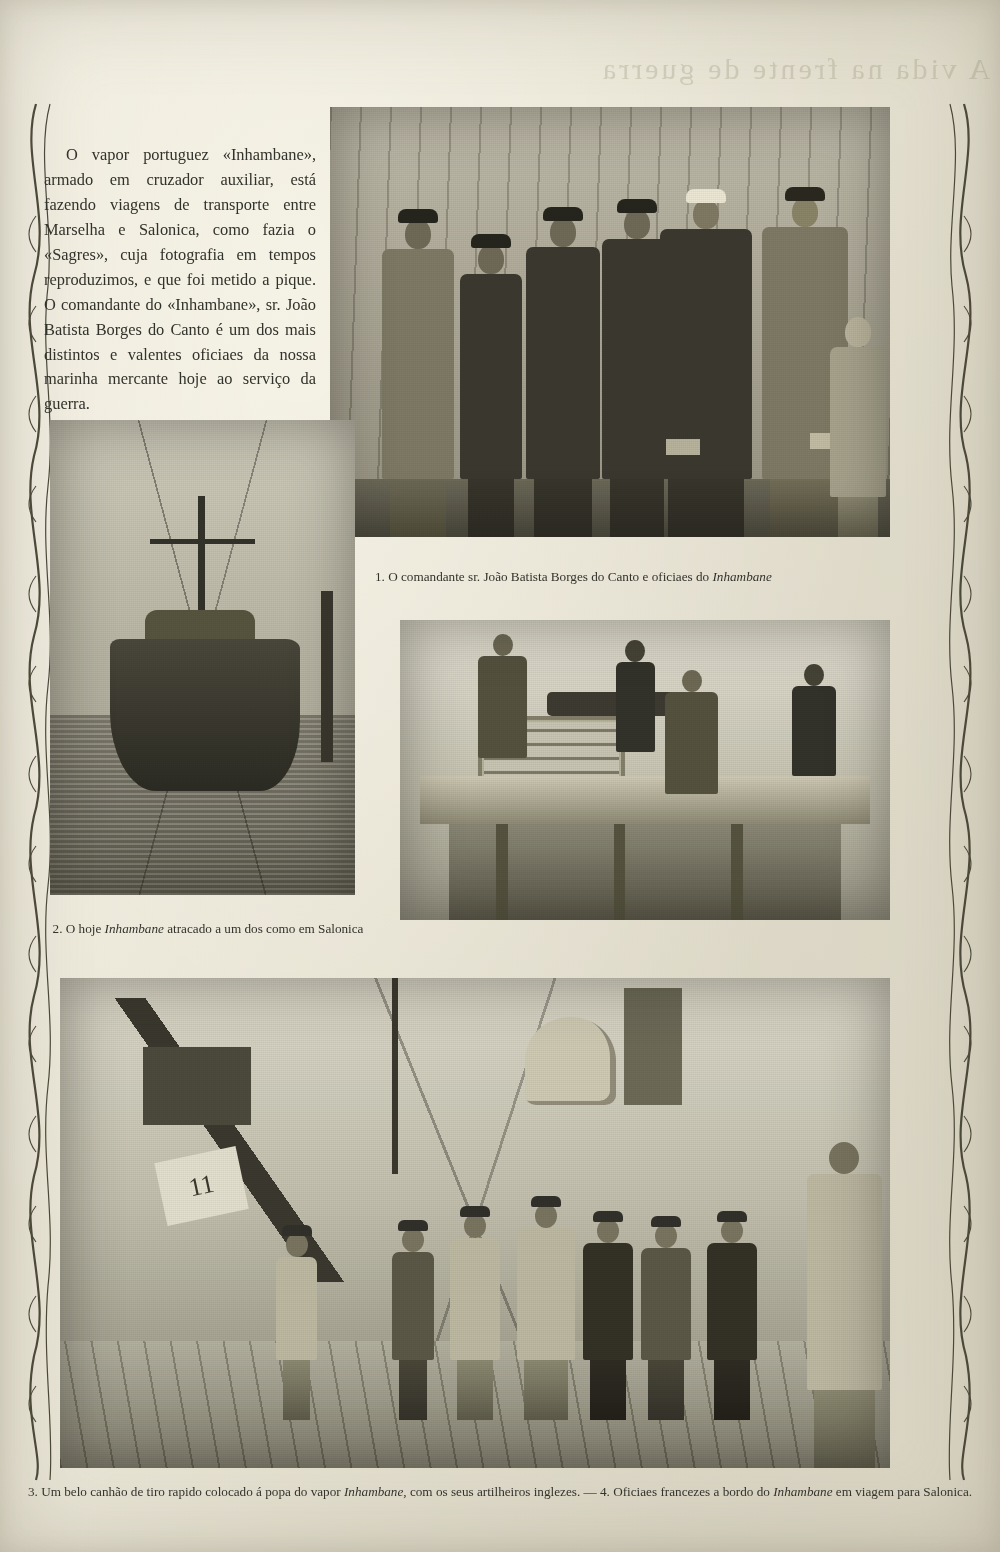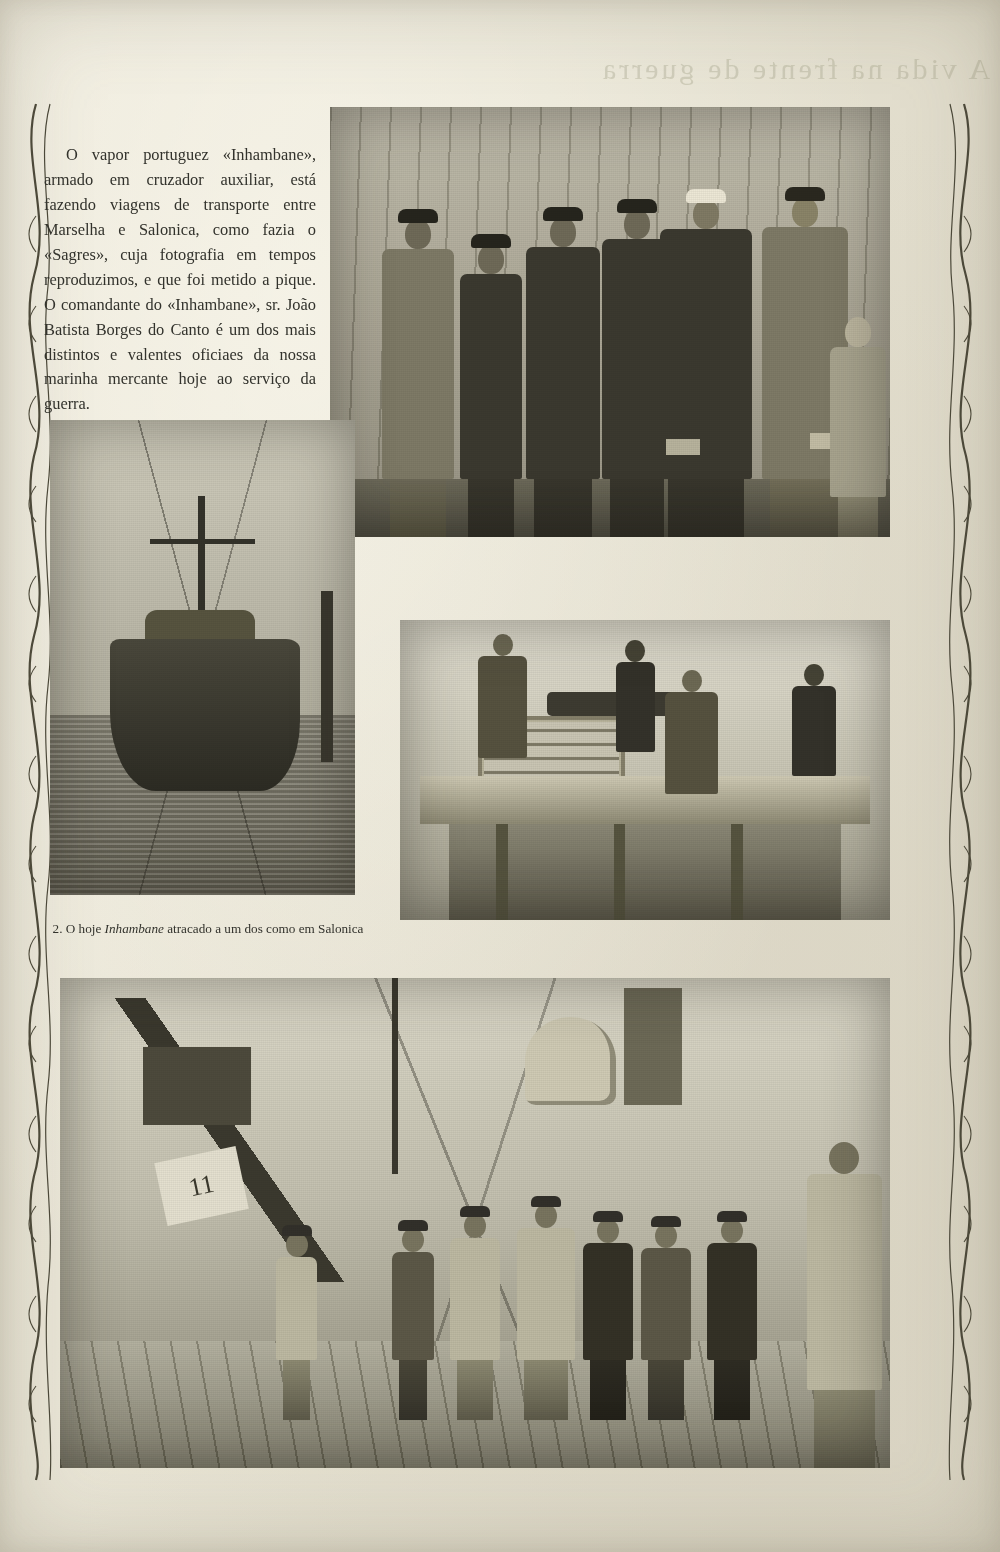--- a/index.html
+++ b/index.html
@@ -381,20 +381,25 @@
       </div>
       <div class="fig pale" style="left:500px; width:56px; height:150px; bottom:40px;">
         <span class="head" style="background:#bdb7a0;"></span>
         <span class="legs" style="height:40px; bottom:-40px;"></span>
       </div>
       <div class="grain"></div>
       <div class="vig"></div>
     </div>
   </div>
 
+  <div class="cap cap1">
+    <span>1.</span>
+    <span>O comandante sr. João Batista Borges do Canto e oficiaes do</span>
+    <i>Inhambane</i>
+  </div>
 
   <div class="photo" id="photo2">
     <div class="ph-inner">
       <div class="p2-sky"></div>
       <div class="p2-water"></div>
       <div class="p2-rig"></div>
       <div class="p2-yard"></div>
       <div class="p2-mast"></div>
       <div class="p2-bow"></div>
       <div class="p2-hull"></div>
@@ -487,15 +492,21 @@
       <div class="p4-fig pale" style="left:90%; width:9%; height:44%; bottom:16%;">
           <span class="head" style="width:30px;height:32px;top:-32px;"></span>
           <span class="legs" style="height:90px;bottom:-90px;"></span>
         </div>
 
       <div class="grain"></div>
       <div class="vig"></div>
     </div>
   </div>
 
+  <div class="cap cap-bottom">
+    <span>3. Um belo canhão de tiro rapido colocado á popa do vapor</span>
+    <i>Inhambane</i><span>, com os seus artilheiros inglezes. — 4. Oficiaes francezes a bordo do</span>
+    <i>Inhambane</i>
+    <span>em viagem para Salonica.</span>
+  </div>
 
   <div class="edge-shade"></div>
 </div>
 
 </body></html>

